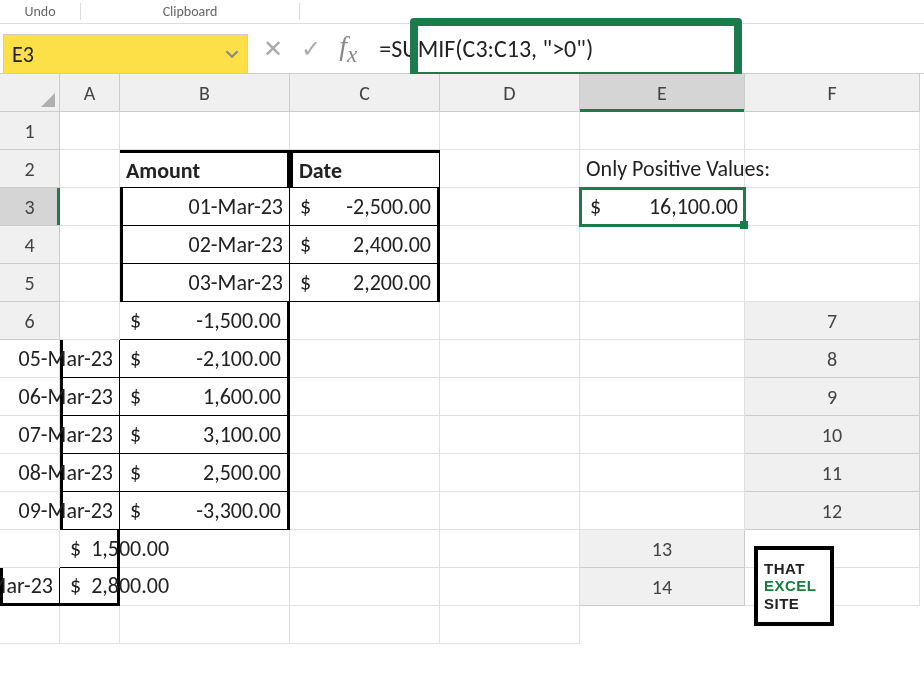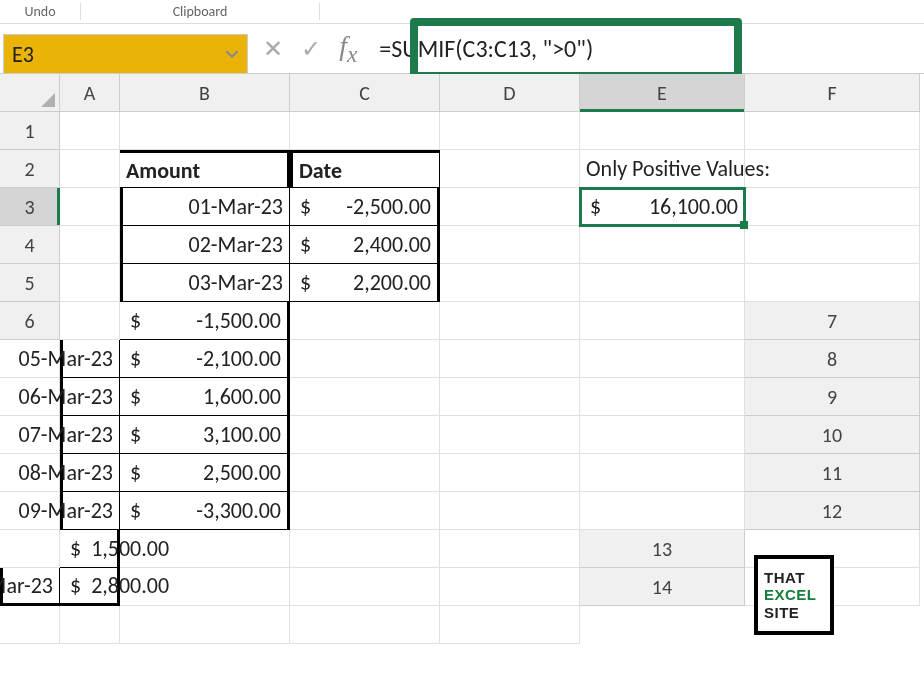--- a/index.html
+++ b/index.html
@@ -15,37 +15,37 @@
   }
   .ribbon-tabs {
     display: flex;
     height: 24px;
     align-items: center;
     font-size: 14px;
     color: #666;
     border-bottom: 1px solid #ddd;
   }
   .ribbon-tabs .tab-undo { width: 80px; text-align: center; }
-  .ribbon-tabs .tab-clipboard { width: 240px; text-align: center; border-left: 1px solid #ddd; border-right: 1px solid #ddd; }
+  .ribbon-tabs .tab-clipboard { width: 220px; text-align: center; border-left: 1px solid #ddd; border-right: 1px solid #ddd; }
   .ribbon-tabs .tab-rest { flex: 1; }
   .formula-row {
     display: flex;
     align-items: center;
     height: 50px;
     border-bottom: 1px solid #ccc;
     background: #fff;
   }
   .name-box-wrap {
     display: flex;
     align-items: center;
     width: 245px;
     height: 40px;
     border: 1px solid #ccc;
     margin: 16px 3px 5px 3px;
-    background: #eab308;
+    background: #fde047;
     padding: 0 8px;
   }
   .name-box-wrap .name-text { flex:1; font-size: 22px; }
   .name-box-wrap .chev {
     width: 14px; height: 14px; color:#666;
   }
   .fx-controls {
     display:flex; align-items:center; gap:18px;
     padding: 0 12px;
     color:#aaa;
@@ -156,21 +156,21 @@
   .selected-cell::after{
     content:"";
     position:absolute;
     right:-4px; bottom:-4px;
     width:8px; height:8px;
     background:#1d7a4a;
   }
   .logo {
     position:absolute;
     right:90px;
-    bottom:55px;
+    bottom:64px;
     width:80px;
     height:80px;
     border:4px solid #000;
     display:flex;
     flex-direction:column;
     justify-content:center;
     padding-left:6px;
     font-family: Arial, sans-serif;
     font-weight:bold;
     font-size:15px;

